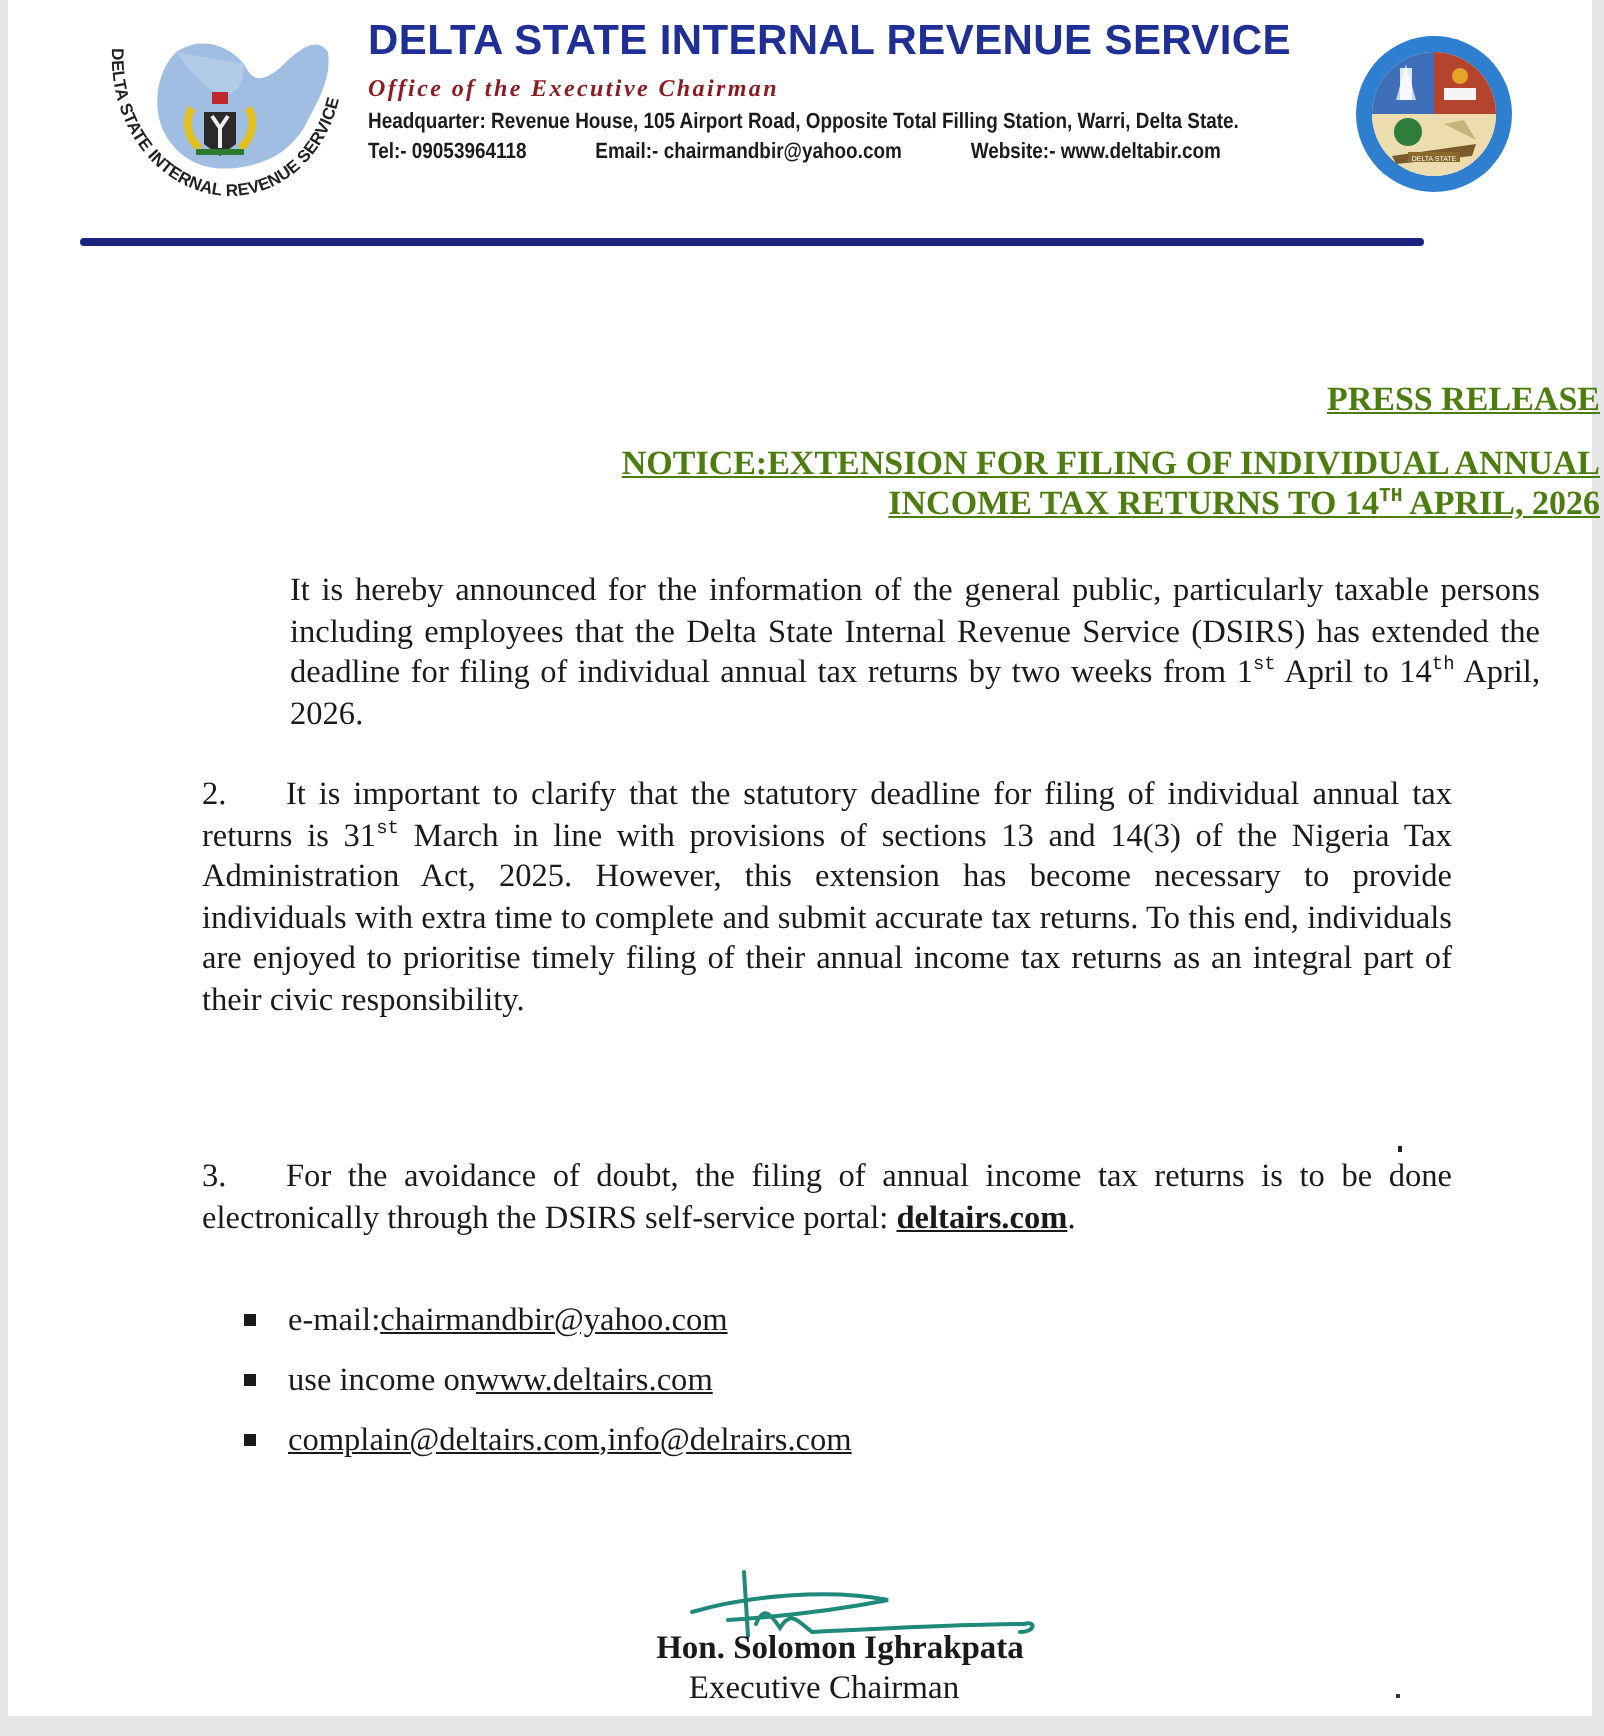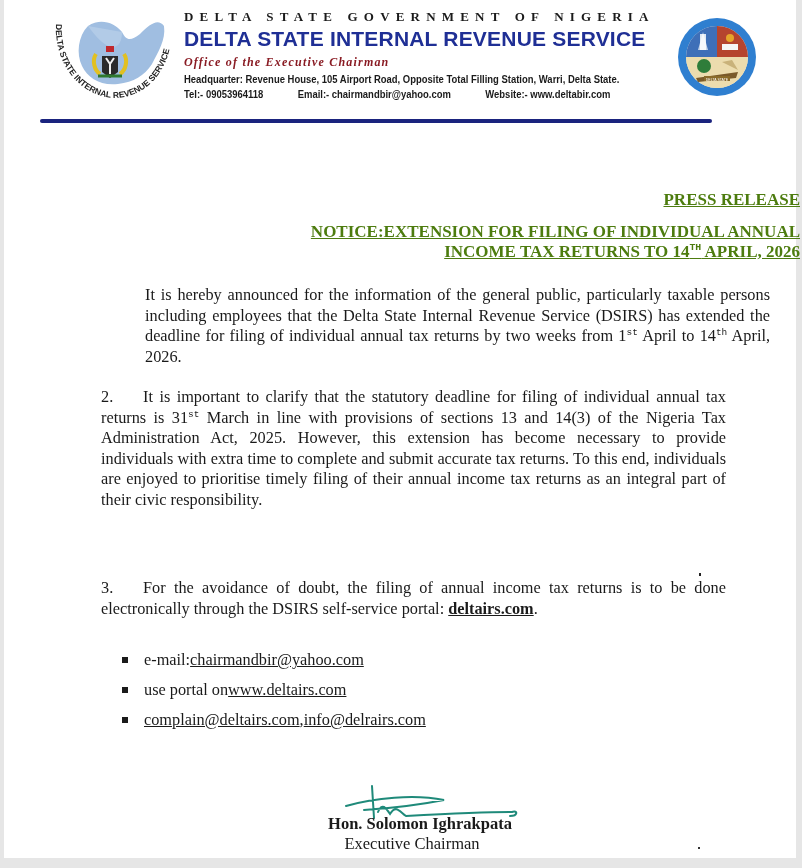--- a/index.html
+++ b/index.html
@@ -85,21 +85,20 @@
     <path d="M48 42 C44 48,46 58,52 62" stroke="#e2c020" stroke-width="4" fill="none"></path>
     <path d="M76 42 C80 48,78 58,72 62" stroke="#e2c020" stroke-width="4" fill="none"></path>
     <path d="M50 64 L74 64" stroke="#2f7a2f" stroke-width="3"></path>
     <path id="ringL" d="M8 12 C6 50,30 84,66 86 C100 86,124 56,124 16" fill="none"></path>
     <text font-family="Liberation Sans, sans-serif" font-size="8.5" font-weight="bold" fill="#222">
       <textPath href="#ringL">DELTA STATE INTERNAL REVENUE SERVICE</textPath>
     </text>
   </svg>
 
   <div class="lh-text">
-    <div class="gov-line">DELTA STATE GOVERNMENT OF NIGERIA</div>
     <div class="org-name">DELTA STATE INTERNAL REVENUE SERVICE</div>
     <div class="office-line">Office of the Executive Chairman</div>
     <div class="addr-line">Headquarter: Revenue House, 105 Airport Road, Opposite Total Filling Station, Warri, Delta State.</div>
     <div class="contact-line">
       <span>Tel:- 09053964118</span><span class="c-email">Email:- chairmandbir@yahoo.com</span><span class="c-web">Website:- www.deltabir.com</span>
     </div>
   </div>
 
   <svg class="lh-right-logo" viewBox="0 0 82 82">
     <circle cx="41" cy="41" r="39" fill="#2f7fd0"></circle>
@@ -140,21 +139,21 @@
 
 
   <ul class="bullets">
     <li>
       <span class="sq"></span>
       <span>e-mail: </span>
         <span class="link">chairmandbir@yahoo.com</span>
     </li>
     <li>
       <span class="sq"></span>
-      <span>use portal on </span>
+      <span>use income on </span>
         <span class="link">www.deltairs.com</span>
     </li>
     <li>
       <span class="sq"></span>
       <span class="link">complain@deltairs.com</span>
         <span>, </span>
         <span class="link">info@delrairs.com</span>
     </li>
   </ul>
 

